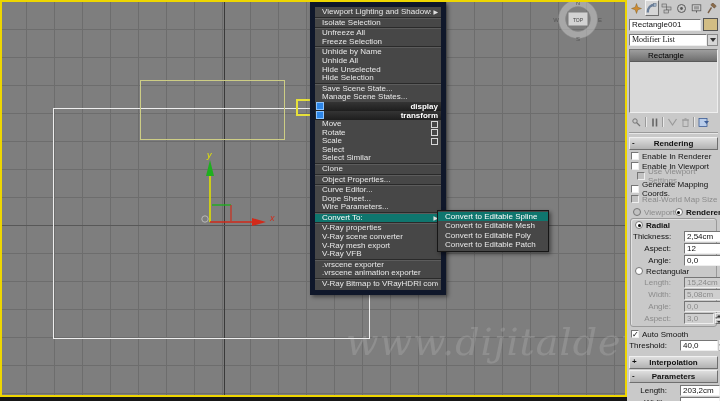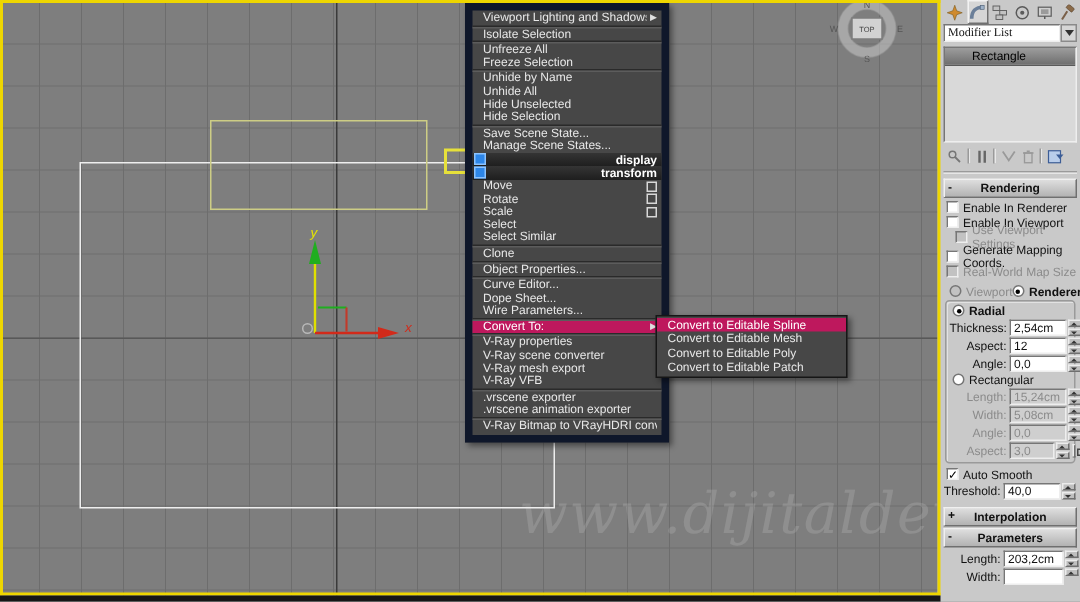--- a/index.html
+++ b/index.html
@@ -30,30 +30,30 @@
   .vb-bottom{left:0;top:395px;width:627px;height:2px;}
   .vb-right{left:625px;top:0;width:2px;height:397px;}
   .bottom-bar{position:absolute;left:0;top:397px;width:627px;height:4px;background:#161616;z-index:40;}
   
   .menu{position:absolute;left:310px;top:2px;width:136px;background:#474747;
     border:5px solid #0f172a;box-shadow:2px 2px 4px rgba(0,0,0,.45);z-index:20;
     padding:1px 0;box-sizing:border-box;}
   .mi{height:8.6px;display:flex;align-items:center;padding:0 3px 0 7px;
     color:#e8e8e8;font-size:8px;line-height:8.6px;white-space:nowrap;}
   .mi .lbl{flex:1;overflow:hidden;}
-  .mi.hl{background:#be185d;color:#ffffff;justify-content:space-between;}
+  .mi.hl{background:#0f766e;color:#ffffff;justify-content:space-between;}
   .arr{font-size:6px;margin-left:2px;color:#e0e0e0;}
   .sqicon{width:5px;height:5px;border:1px solid #d8d8d8;margin-left:2px;}
   .sep{height:0;border-top:1px solid #2a2a2a;border-bottom:1px solid #5c5c5c;}
   .quad{height:9px;background:linear-gradient(#343434,#1e1e1e);display:flex;align-items:center;
     justify-content:flex-end;padding:0 3px;color:#fff;font-size:8px;font-weight:bold;
     position:relative;}
   .quadsq{position:absolute;left:1px;top:0;width:8px;height:8px;background:#2d86e8;
     border:1px solid #8cc3ff;box-sizing:border-box;}
-  .submenu{position:absolute;left:437px;top:210px;width:128px;background:#474747;
+  .submenu{position:absolute;left:437px;top:210px;width:112px;background:#474747;
     border:1px solid #161616;box-shadow:2px 2px 4px rgba(0,0,0,.45);z-index:25;
     padding:1px 0;box-sizing:border-box;}
   .submenu .mi{height:9.4px;line-height:9.4px;}
   
   .panel{position:absolute;left:627px;top:0;width:93px;height:401px;background:#c9c9c9;
     font-size:8px;color:#111;overflow:hidden;box-sizing:border-box;padding:0 2px;}
   .tabs{height:16px;display:flex;align-items:center;gap:1px;padding-left:1px;}
   .tab{width:14px;height:14px;display:flex;align-items:center;justify-content:center;border:1px solid transparent;}
   .tab.sel{background:#d6d6d6;border-color:#f2f2f2 #707070 #707070 #f2f2f2;}
   .row{display:flex;align-items:center;}
@@ -80,21 +80,21 @@
   .prow{height:10px;display:flex;align-items:center;padding-left:2px;}
   .cb{width:8px;height:8px;background:#fff;border:1px solid;border-color:#767676 #eee #eee #767676;
     margin-right:3px;font-size:8px;line-height:8px;text-align:center;color:#000;box-sizing:border-box;flex:none;}
   .cb.dis{background:#c2c2c2;}
   .radio{width:8px;height:8px;border-radius:50%;background:#fff;border:1px solid #767676;
     margin-right:3px;position:relative;box-sizing:border-box;flex:none;}
   .radio.on::after{content:"";position:absolute;inset:1.5px;border-radius:50%;background:#000;}
   .radio.dis{background:#c2c2c2;}
   .dis-t{color:#8b8b8b;}
   .nrow{height:12px;display:flex;align-items:center;}
-  .nlabel{width:38px;text-align:right;padding-right:2px;flex:none;}
+  .nlabel{width:38px;text-align:right;padding-right:13px;flex:none;}
   .nfield{width:32px;flex:none;height:9px;line-height:9px;}
   .nfield.dis{background:#cfcfcf;color:#8b8b8b;}
   .spin{width:9px;height:11px;display:flex;flex-direction:column;justify-content:space-between;margin-left:1px;flex:none;}
   .spin i{display:block;height:5px;background:#bfbfbf;border:1px solid;border-color:#ececec #6f6f6f #6f6f6f #ececec;position:relative;box-sizing:border-box;}
   .spin i::after{content:"";position:absolute;left:1px;top:1px;border-left:2px solid transparent;border-right:2px solid transparent;}
   .spin i.up::after{border-bottom:2px solid #333;}
   .spin i.dn::after{border-top:2px solid #333;}
   .lockbtn{width:9px;height:9px;background:#bfbfbf;border:1px solid;border-color:#ececec #6f6f6f #6f6f6f #ececec;
     margin-left:2px;position:relative;box-sizing:border-box;}
   .lockbtn::after{content:"";position:absolute;left:2px;top:2px;width:3px;height:3px;border:1px solid #444;}
@@ -311,20 +311,24 @@
         </svg>
     </div>
     <div class="tab">
       <svg width="11" height="11" viewBox="0 0 11 11">
           <rect x="5" y="1" width="5" height="3" rx="0.5" fill="#8a6b4a" stroke="#5a4330" stroke-width="0.4" transform="rotate(40 7.5 2.5)"></rect>
           <line x1="5.5" y1="4.5" x2="2" y2="10" stroke="#7a6049" stroke-width="1.4"></line>
         </svg>
     </div>
   </div>
 
+  <div class="row name-row">
+    <div class="field name-field">Rectangle001</div>
+    <div class="swatch"></div>
+  </div>
 
   <div class="row">
     <div class="dd">
       <div class="field">Modifier List</div>
       <div class="ddbtn">
           <span class="tri-dn"></span>
         </div>
     </div>
   </div>
 

